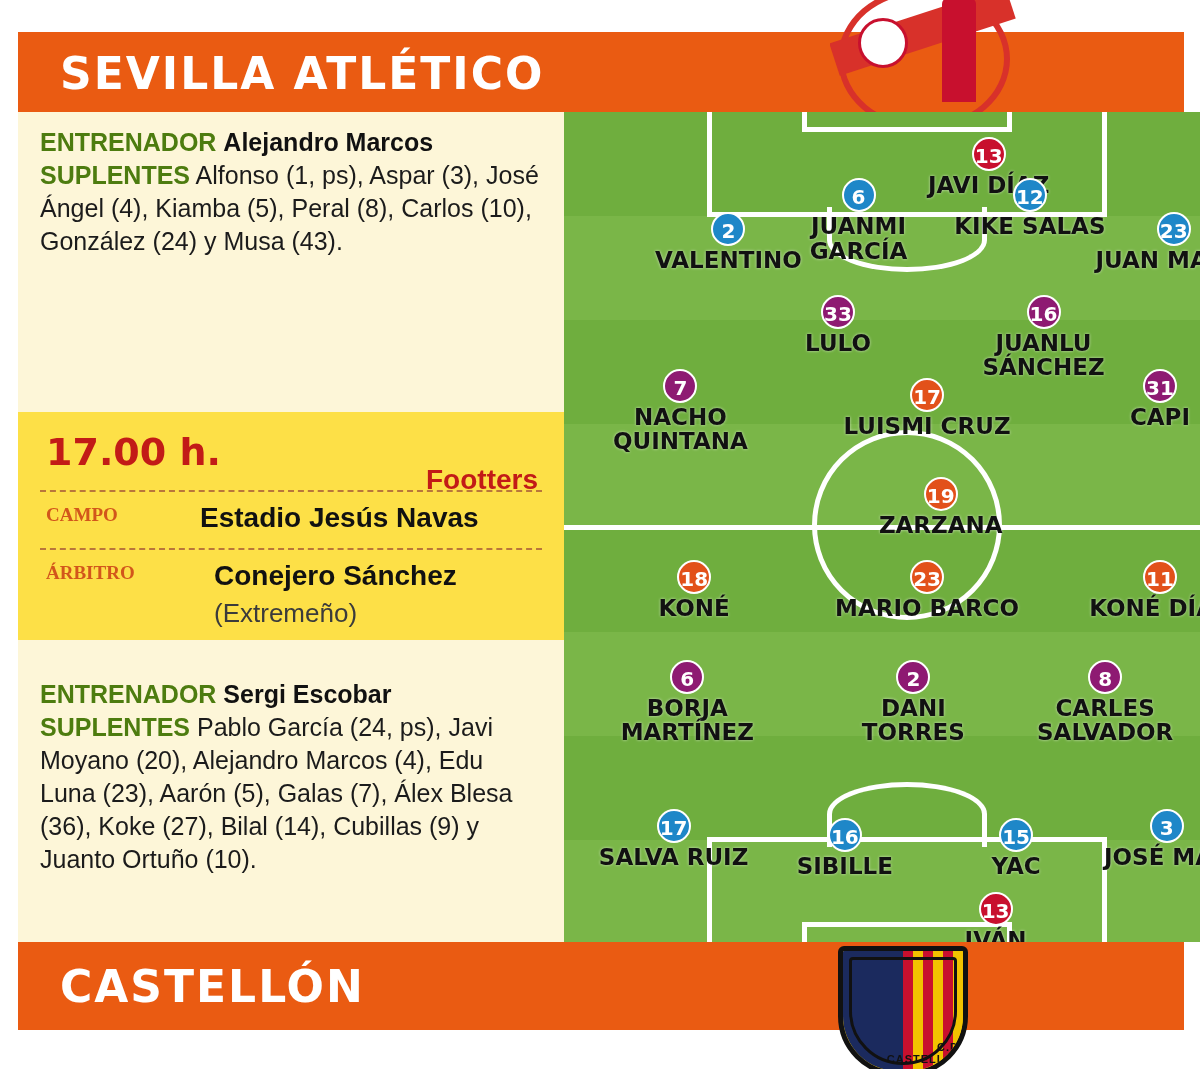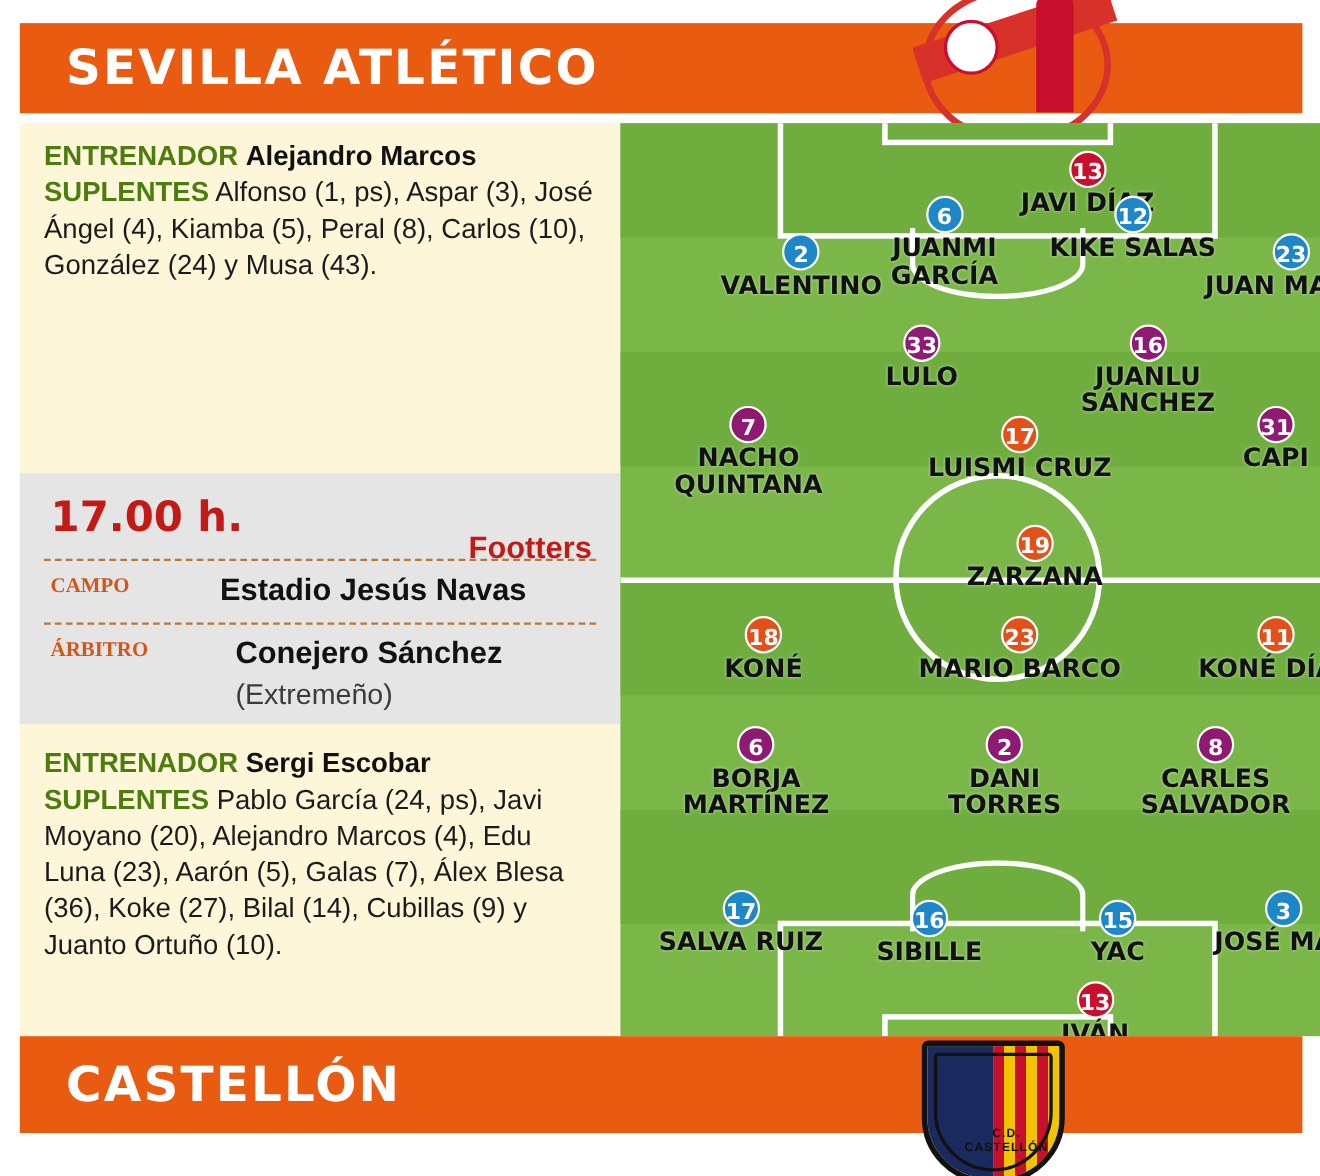--- a/index.html
+++ b/index.html
@@ -9,21 +9,21 @@
     font-family:"Liberation Sans", sans-serif;
     overflow:hidden;
   }
   .sheet{position:relative;width:1200px;height:1069px;background:#fff;}
 
   
   .bar{
     position:absolute;left:18px;width:1166px;height:82px;
     background:#ea5b12;
   }
-  .bar.top{top:21px;}
+  .bar.top{top:32px;}
   .bar.bottom{top:942px;height:88px;}
   .bar .team{
     position:absolute;left:42px;top:50%;transform:translateY(-50%);
     color:#ffffff;font-size:44px;font-weight:bold;letter-spacing:2px;
     font-family:"DejaVu Sans", sans-serif;
   }
 
   
   .leftcol{
     position:absolute;left:18px;top:112px;width:546px;height:830px;
@@ -32,22 +32,22 @@
   .block{padding:14px 22px 6px 22px;}
   .lead{color:#4d7c0f;font-weight:bold;}
   .txt{
     font-size:25px;line-height:1.32;color:#1b1b1b;
     font-family:"Liberation Sans", sans-serif;
   }
   .txt b{font-weight:bold;color:#111;}
 
   
   .midpanel{
-    position:absolute;left:0;top:318px;width:546px;height:228px;
-    background:#e5e5e5;
+    position:absolute;left:0;top:300px;width:546px;height:228px;
+    background:#fde047;
   }
   .rowline{
     position:absolute;left:22px;right:22px;
     border-bottom:2px dashed #b9763a;
   }
   .kick{
     position:absolute;left:28px;top:18px;
     color:#c21b17;font-size:38px;font-weight:bold;
     font-family:"DejaVu Sans", sans-serif;
   }
@@ -119,21 +119,21 @@
   }
   .shield{
     width:120px;height:120px;border-radius:6px 6px 60px 60px;
     background:#f2c300;border:5px solid #111;position:relative;overflow:hidden;
   }
   .shield .navy{position:absolute;left:0;top:0;width:50%;height:100%;background:#1b2a5e;}
   .shield .stripes{position:absolute;right:0;top:0;width:50%;height:100%;
      background:repeating-linear-gradient(90deg,#c8102e 0 10px,#f2c300 10px 20px);}
   .shield .ring{position:absolute;inset:6px;border:3px solid #111;border-radius:4px 4px 54px 54px;}
   .shieldtext{
-    position:absolute;left:0;right:0;bottom:22px;text-align:center;
+    position:absolute;left:0;right:0;bottom:6px;text-align:right;
     font-size:11px;font-weight:bold;color:#111;letter-spacing:1px;margin-left:24px;
   }
   .crestS{
     position:relative;width:185px;height:118px;
   }
   .crestS .redband{
     position:absolute;left:0;top:18px;width:100%;height:34px;background:#d8312a;
     transform:rotate(-18deg);
   }
   .crestS .ball{

